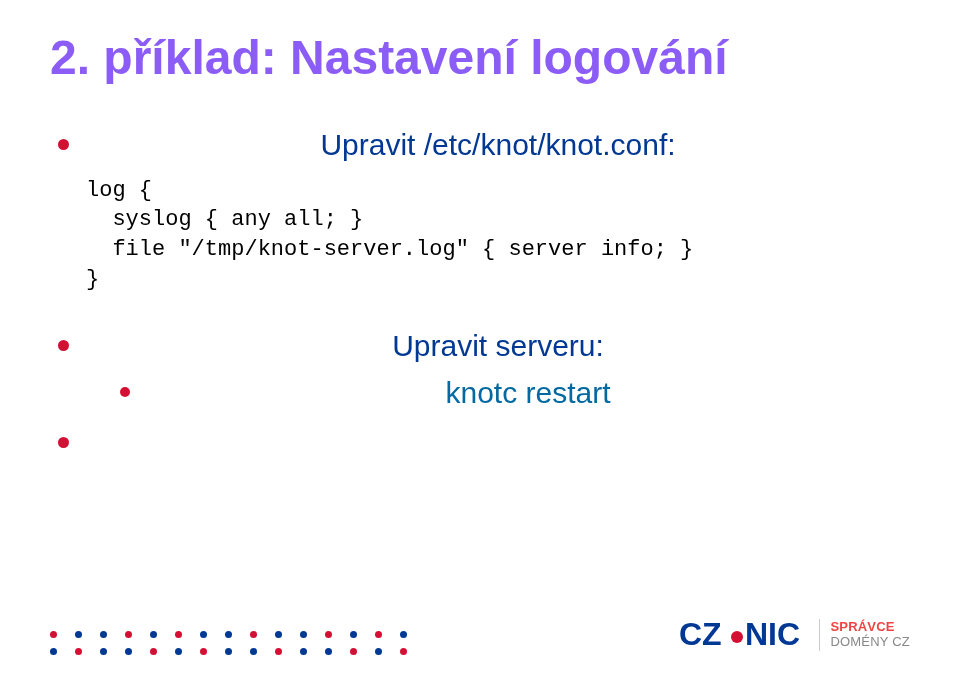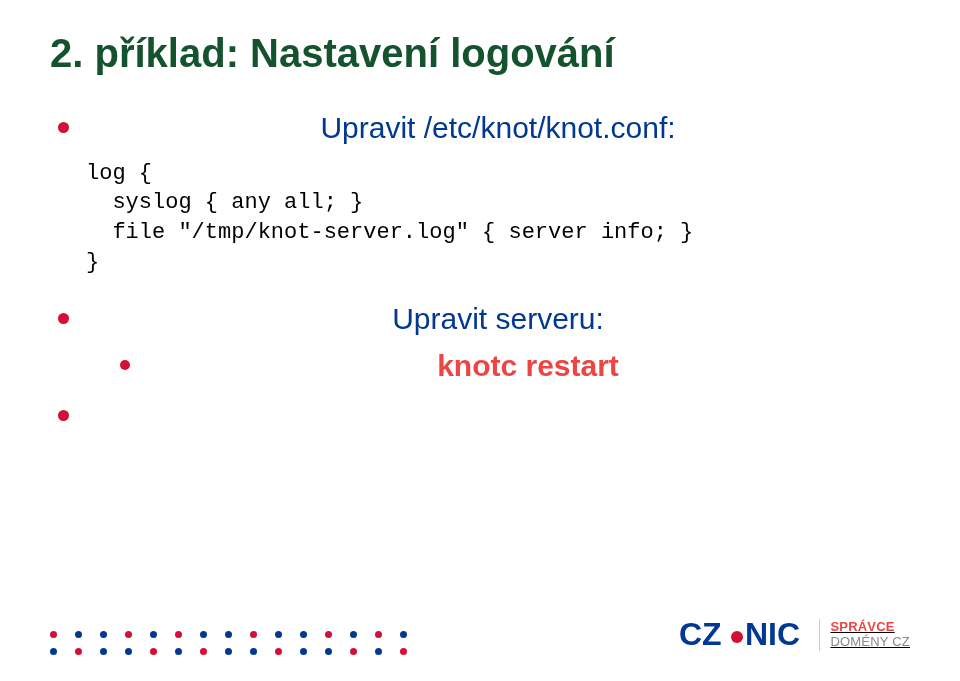--- a/index.html
+++ b/index.html
@@ -11,24 +11,24 @@
     position: relative;
     overflow: hidden;
   }
   .slide {
     position: relative;
     width: 960px;
     height: 681px;
     padding: 30px 50px 0 50px;
   }
   .title {
-    font-size: 40px;
+    font-size: 48px;
     font-weight: 700;
-    color: #14532d;
-    margin-bottom: 32px;
+    color: #8b5cf6;
+    margin-bottom: 40px;
     line-height: 1.15;
   }
   .content {
     padding-left: 8px;
   }
   ul { list-style: none; }
   .lvl1 > li {
     position: relative;
     padding-left: 28px;
     font-size: 30px;
@@ -48,41 +48,40 @@
     background: #d31034;
   }
   .lvl2 {
     margin-top: 6px;
     padding-left: 34px;
   }
   .lvl2 > li {
     position: relative;
     padding-left: 26px;
     font-size: 30px;
-    color: #ef4444;
+    color: #0369a1;
     margin-bottom: 10px;
     line-height: 1.35;
-    font-weight: bold;
   }
   .lvl2 > li::before {
     content: "";
     position: absolute;
     left: 0;
     top: 14px;
     width: 10px;
     height: 10px;
     border-radius: 50%;
     background: #d31034;
   }
   .code {
     font-family: "Courier New", Courier, monospace;
     font-size: 22px;
     color: #000;
     white-space: pre;
-    margin: 8px 0 22px 28px;
+    margin: 8px 0 32px 28px;
     line-height: 1.35;
   }
   
   .footer {
     position: absolute;
     bottom: 26px;
     left: 50px;
     right: 50px;
     display: flex;
     align-items: flex-end;
@@ -101,21 +100,20 @@
     width: 7px;
     height: 7px;
     border-radius: 50%;
   }
   .d-red { background: #d31034; }
   .d-blu { background: #003893; }
   .logo-wrap {
     display: flex;
     align-items: center;
     gap: 10px;
-    text-decoration: underline;
   }
   .logo-cznic svg { display: block; }
   .logo-text {
     font-size: 13px;
     line-height: 1.15;
     color: #888;
     font-weight: 400;
     letter-spacing: 0.2px;
   }
   .logo-text .strong { color: #ef4444; font-weight: 600; }

